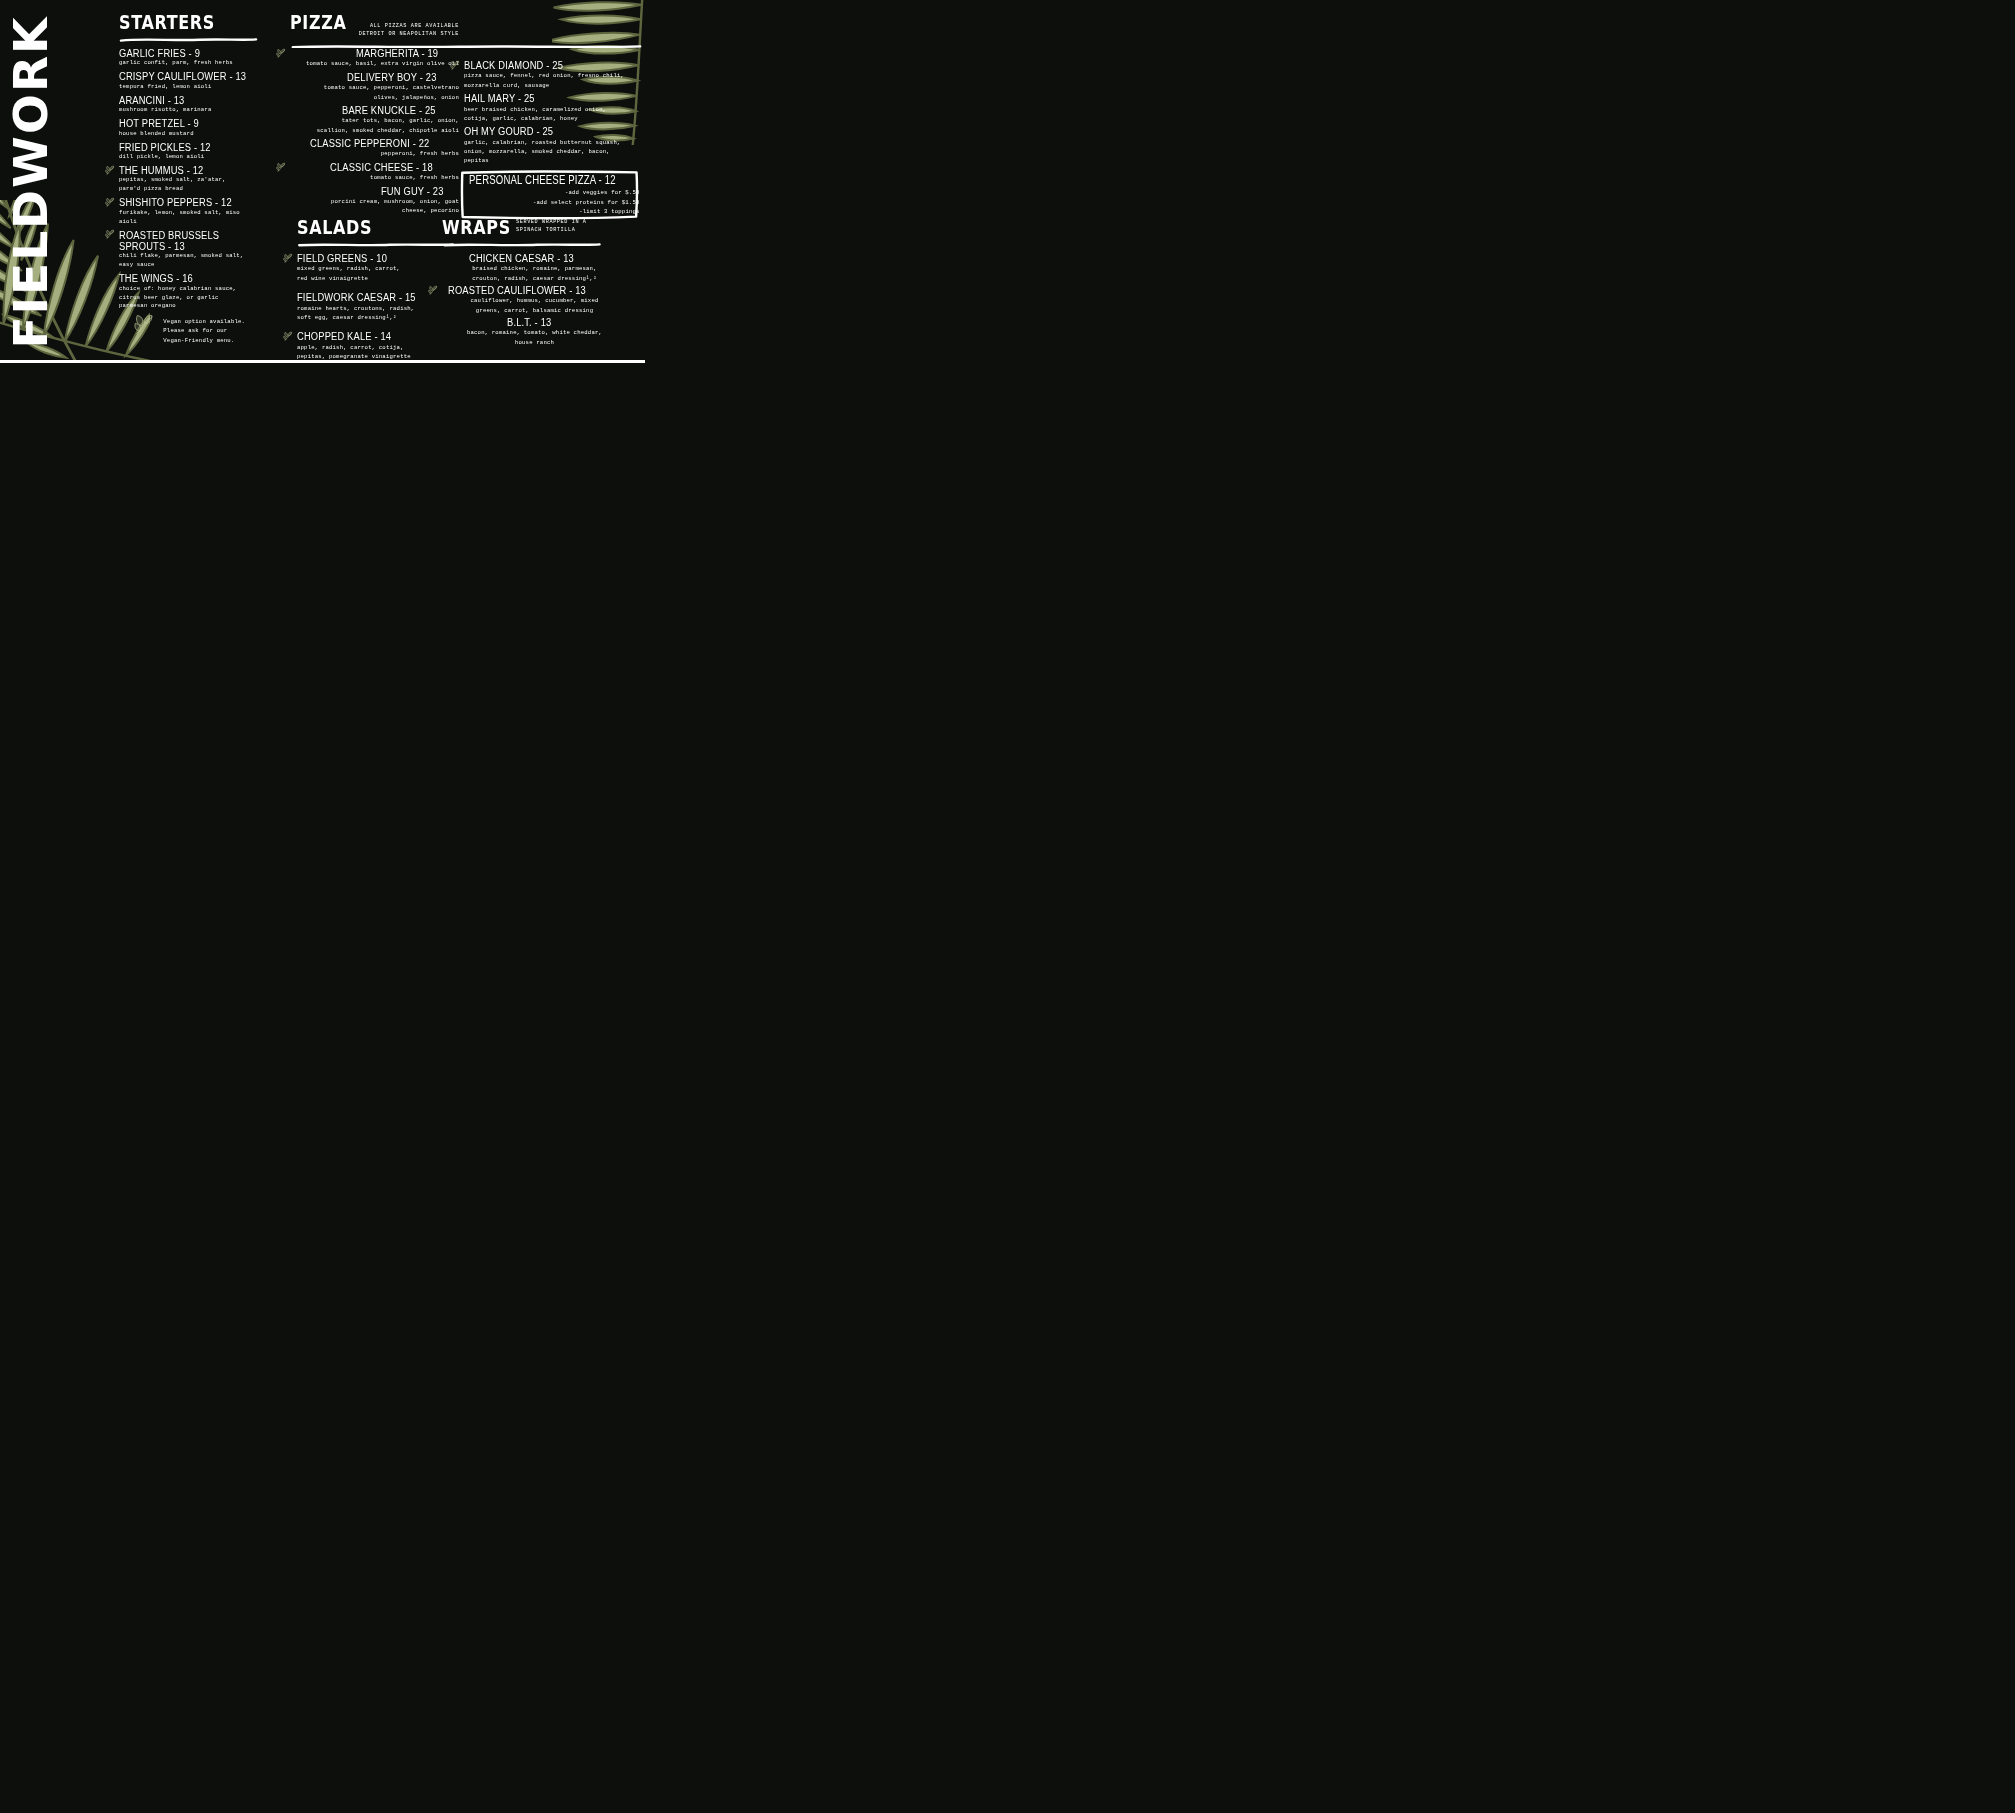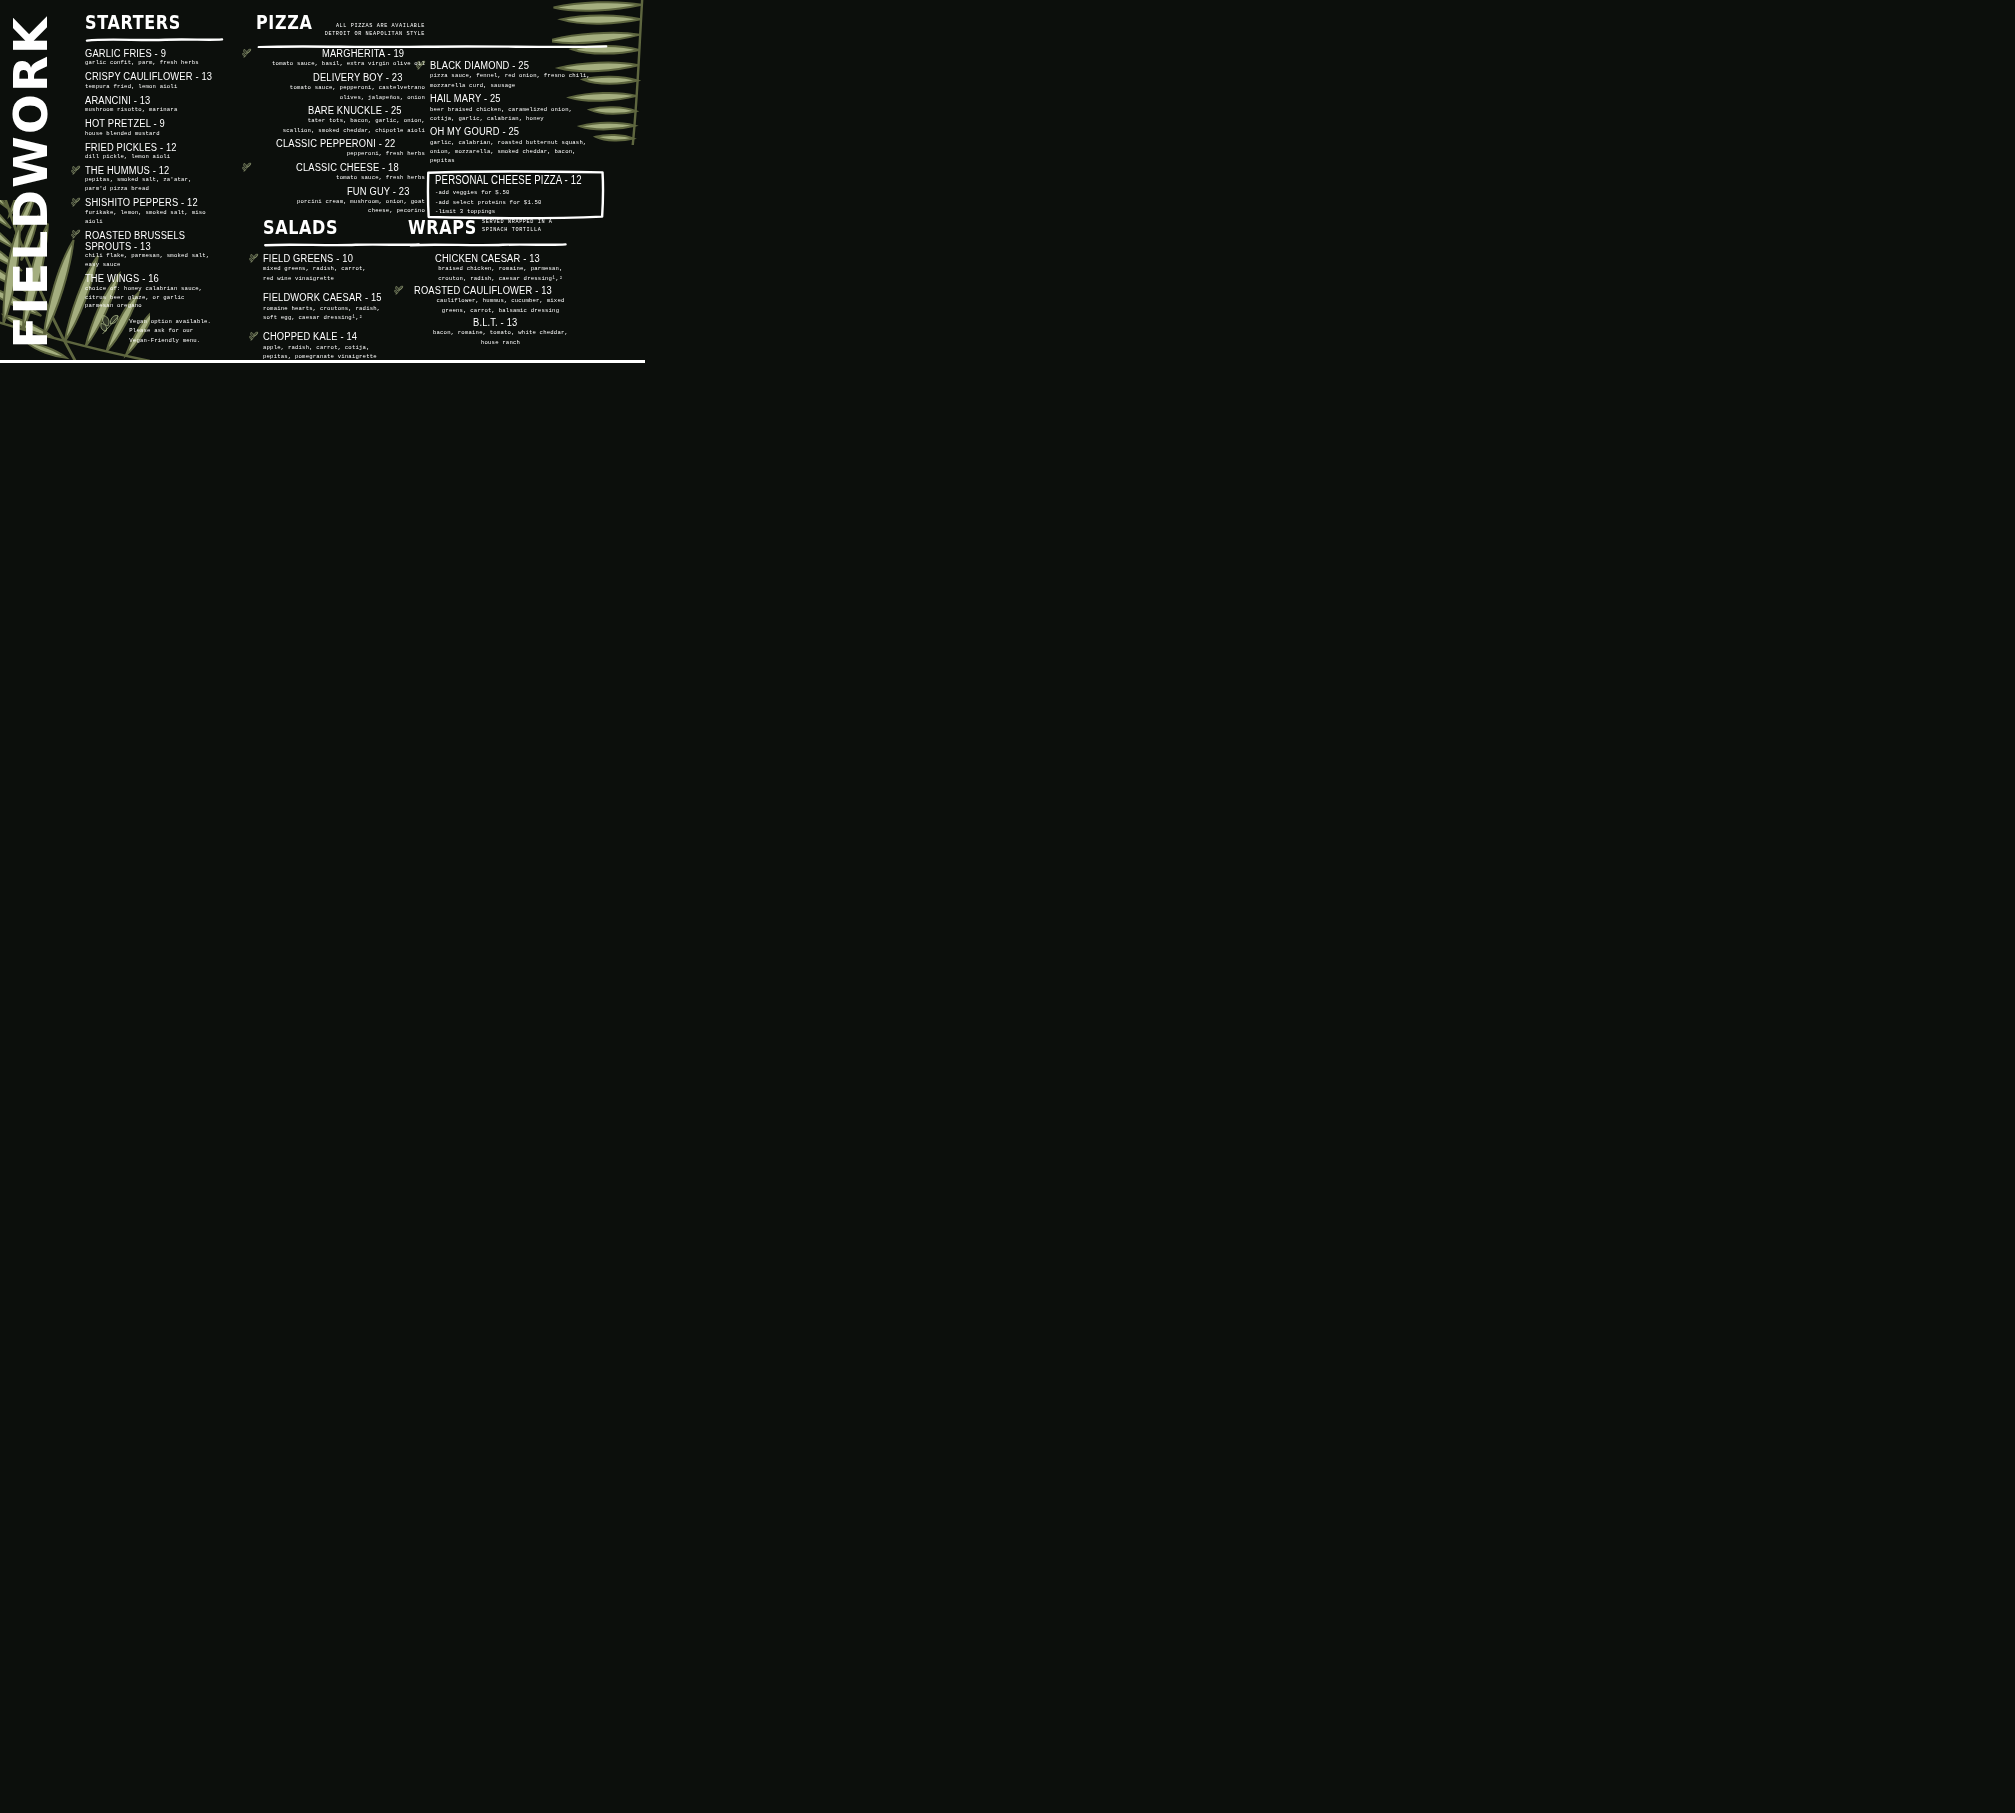--- a/index.html
+++ b/index.html
@@ -11,21 +11,21 @@
   .fern-bl{left:-3.2px;bottom:-2.4px;}
   .fern-r{right:0;top:0;}
 
   
   .brand{position:absolute;left:30px;top:50%;z-index:2;
          transform:translate(-50%,-50%) rotate(-90deg);
          font-family:"DejaVu Sans",sans-serif;font-weight:bold;font-size:47px;
          letter-spacing:2px;white-space:nowrap;}
 
   
-  .panel{position:absolute;z-index:3;}
+  .panel{position:absolute;z-index:3;margin-left:34px;}
   #panel-starters{left:85px;top:12px;width:139px;}
   #panel-pizza-left{left:256px;top:12px;width:169px;text-align:right;}
   #panel-pizza-right{left:430px;top:24px;width:182px;padding-top:35px;box-sizing:content-box;}
   #panel-salads{left:263px;top:217px;width:169px;}
   #panel-wraps{left:408px;top:217px;width:185px;}
 
   .sec-head{height:35px;}
   .head-row{display:flex;align-items:flex-start;gap:4px;}
   .sec-title{font-family:"DejaVu Sans",sans-serif;font-weight:700;font-size:20px;line-height:20px;
              display:inline-block;transform:scaleX(0.8);transform-origin:0 0;letter-spacing:0.8px;white-space:pre;}
@@ -44,21 +44,21 @@
   .item-name{font-size:11.7px;line-height:11.3px;letter-spacing:0.2px;font-weight:400;
              display:inline-block;transform:scaleX(0.8);transform-origin:0 0;
              white-space:pre;margin-bottom:1.2px;}
   .item-desc{font-family:"Liberation Mono",monospace;font-size:5.6px;line-height:9.3px;
              letter-spacing:0.2px;white-space:pre-line;}
   #list-starters .item-desc{line-height:8.9px;}
   .vleaf{position:absolute;left:-13.7px;top:0.8px;width:10.5px;height:11.3px;}
 
   
   .pcp-box{position:relative;width:182px;height:53px;margin-left:-6.4px;margin-top:2.4px;
-           padding:6.4px 0 0 11.3px;box-sizing:border-box;}
+           padding:6.4px 0 0 11.3px;box-sizing:border-box;text-align:right;}
   .pcp-border{position:absolute;left:0;top:0;}
   .pcp-title{font-size:12px;line-height:12px;letter-spacing:0.2px;display:inline-block;
              transform:scaleX(0.8);transform-origin:0 0;white-space:pre;}
   .pcp-lines{font-family:"Liberation Mono",monospace;font-size:5.6px;line-height:9.7px;
              letter-spacing:0.2px;white-space:pre-line;margin-top:1.6px;}
 
   
   .vegan-note{position:absolute;left:15.3px;top:301px;display:flex;gap:8px;align-items:flex-start;}
   .vegan-note-text{font-family:"Liberation Mono",monospace;font-size:5.6px;line-height:9.3px;
                    letter-spacing:0.2px;white-space:pre-line;margin-top:4px;}

